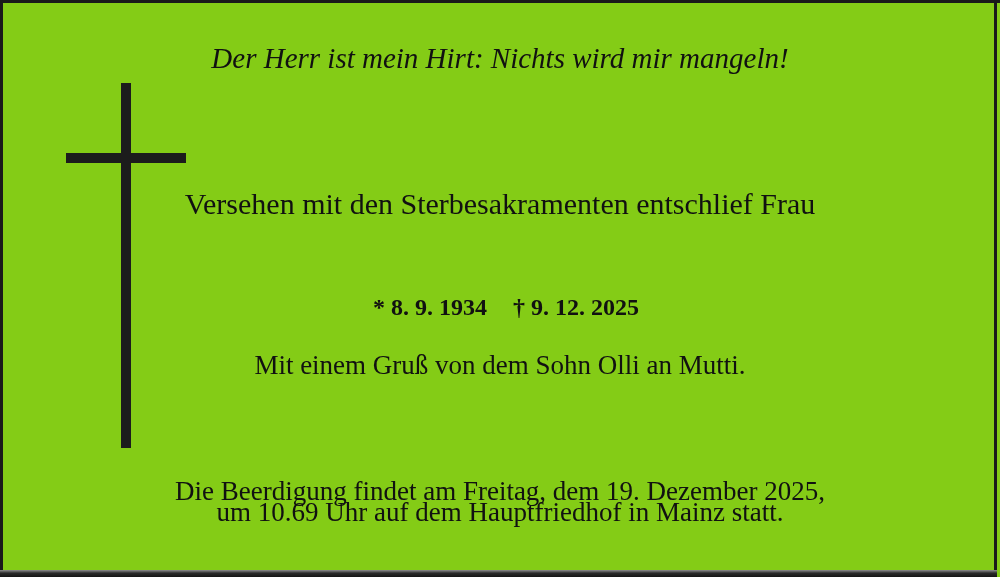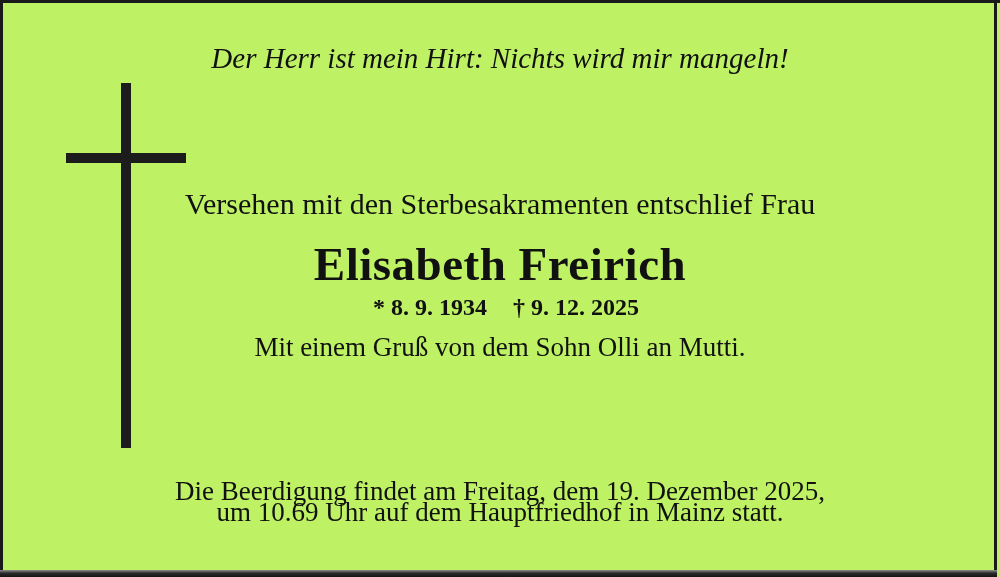--- a/index.html
+++ b/index.html
@@ -4,21 +4,21 @@
 <style>
   html, body {
     margin: 0;
     padding: 0;
     background: #ffffff;
   }
   .page {
     position: relative;
     width: 1000px;
     height: 577px;
-    background: #bef264;
+    background: #84cc16;
     overflow: hidden;
     font-family: "Liberation Serif", serif;
     color: #111111;
   }
   
   .border-top {
     position: absolute; left: 0; top: 0;
     width: 1000px; height: 3px;
     background: #1a1a1a;
   }
@@ -83,21 +83,21 @@
   .dates-line {
     top: 294px;
     font-size: 24px;
     font-weight: bold;
     margin-left: 6px;
   }
   .dates-line .death-date {
     margin-left: 26px;
   }
   .greeting-line {
-    top: 332px;
+    top: 350px;
     font-size: 27px;
   }
   .funeral-line1 {
     top: 476px;
     font-size: 27px;
   }
   .funeral-line2 {
     top: 497px;
     font-size: 27px;
   }
@@ -115,21 +115,20 @@
   <div class="cross">
     <div class="cross-vertical"></div>
     <div class="cross-horizontal"></div>
   </div>
 
   <div class="line scripture-quote">Der Herr ist mein Hirt: Nichts wird mir mangeln!</div>
 
 
   <div class="line intro-line">Versehen mit den Sterbesakramenten entschlief Frau</div>
 
-  <div class="line deceased-name">Elisabeth Freirich</div>
 
   <div class="line dates-line">
     <span class="birth-date">* 8. 9. 1934</span><span class="death-date">† 9. 12. 2025</span>
   </div>
 
   <div class="line greeting-line">Mit einem Gruß von dem Sohn Olli an Mutti.</div>
 
   <div class="line funeral-line1">Die Beerdigung findet am Freitag, dem 19. Dezember 2025,</div>
 
   <div class="line funeral-line2">um 10.69 Uhr auf dem Hauptfriedhof in Mainz statt.</div>

